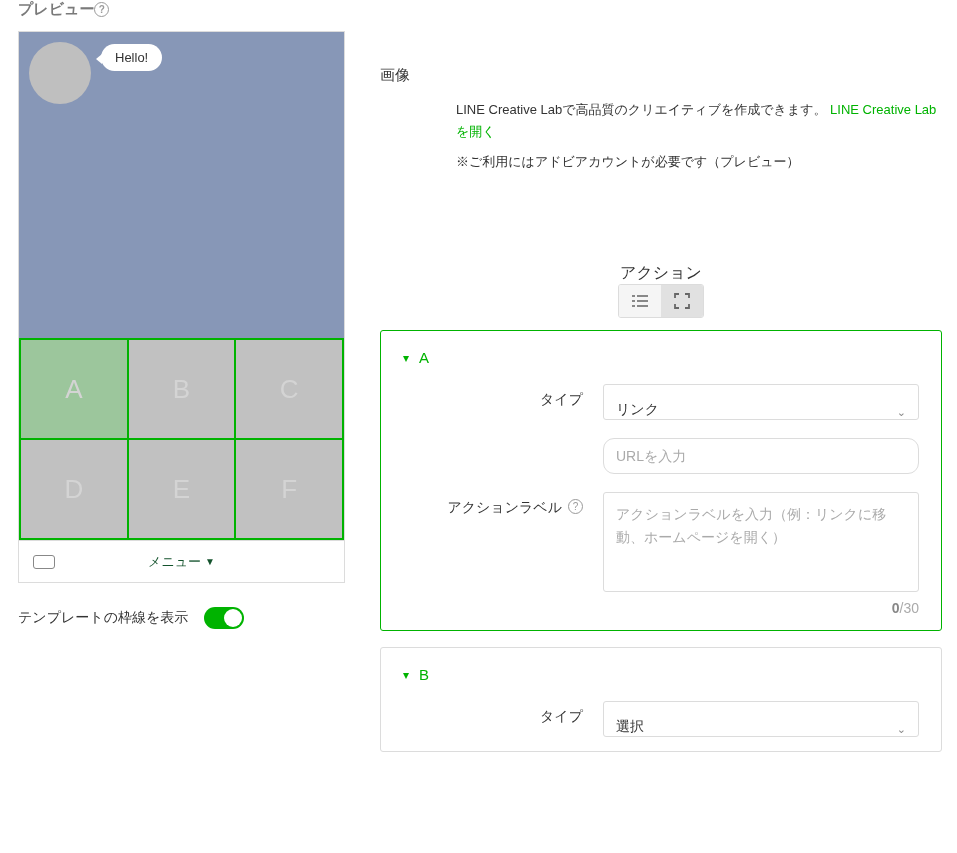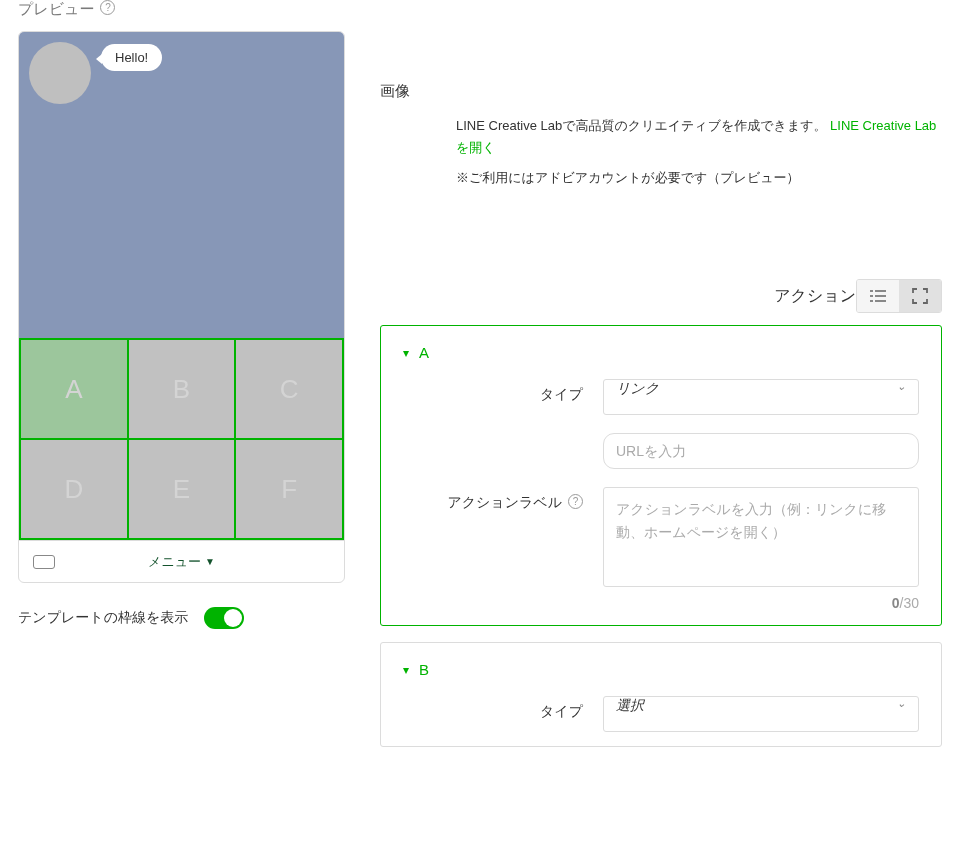--- a/index.html
+++ b/index.html
@@ -16,44 +16,45 @@
   height: 853px;
   display: flex;
 }
 .left-col {
   width: 360px;
   padding: 0 15px 15px 18px;
   flex-shrink: 0;
 }
 .right-col {
   flex: 1;
-  padding: 16px 15px 15px 20px;
+  padding: 0 15px 15px 20px;
 }
 .section-title {
   color: #7a7a7a;
   font-size: 15px;
   display: flex;
-  gap: 6px;
+  align-items: center;
   margin-bottom: 12px;
+  font-weight: bold;
 }
 .help-icon {
   display: inline-flex;
   width: 15px;
   height: 15px;
   border: 1px solid #9a9a9a;
   border-radius: 50%;
   align-items: center;
   justify-content: center;
   font-size: 10px;
   color: #9a9a9a;
 }
 
 .preview-card {
   border: 1px solid #dcdcdc;
-  border-radius: 6px;
+  border-radius: 0;
   overflow: hidden;
 }
 .preview-bg {
   background: #8797b7;
   height: 306px;
   position: relative;
 }
 .avatar {
   width: 62px;
   height: 62px;
@@ -202,23 +203,24 @@
   color: #00b300;
   text-decoration: none;
 }
 .image-note {
   margin-top: 8px;
 }
 
 .action-header {
   display: flex;
   align-items: center;
-  justify-content: flex-end;
+  justify-content: flex-start;
   margin-top: 90px;
   margin-bottom: 12px;
+  flex-direction: column;
 }
 .action-title {
   font-size: 16px;
   color: #333;
 }
 .view-toggle {
   display: flex;
   border: 1px solid #dcdcdc;
   border-radius: 3px;
   overflow: hidden;
@@ -271,27 +273,26 @@
   justify-content: flex-end;
   align-items: flex-start;
   gap: 6px;
 }
 .select-box {
   flex: 1;
   border: 1px solid #dcdcdc;
   border-radius: 3px;
   height: 36px;
   display: flex;
-  align-items: flex-start;
+  align-items: flex-end;
   justify-content: space-between;
   padding: 0 12px;
   cursor: pointer;
   font-size: 14px;
   color: #333;
-  font-style: italic;
 }
 .text-input {
   flex: 1;
   border: 1px solid #dcdcdc;
   border-radius: 11px;
   height: 36px;
   padding: 0 12px;
   font-size: 14px;
   color: #333;
 }

